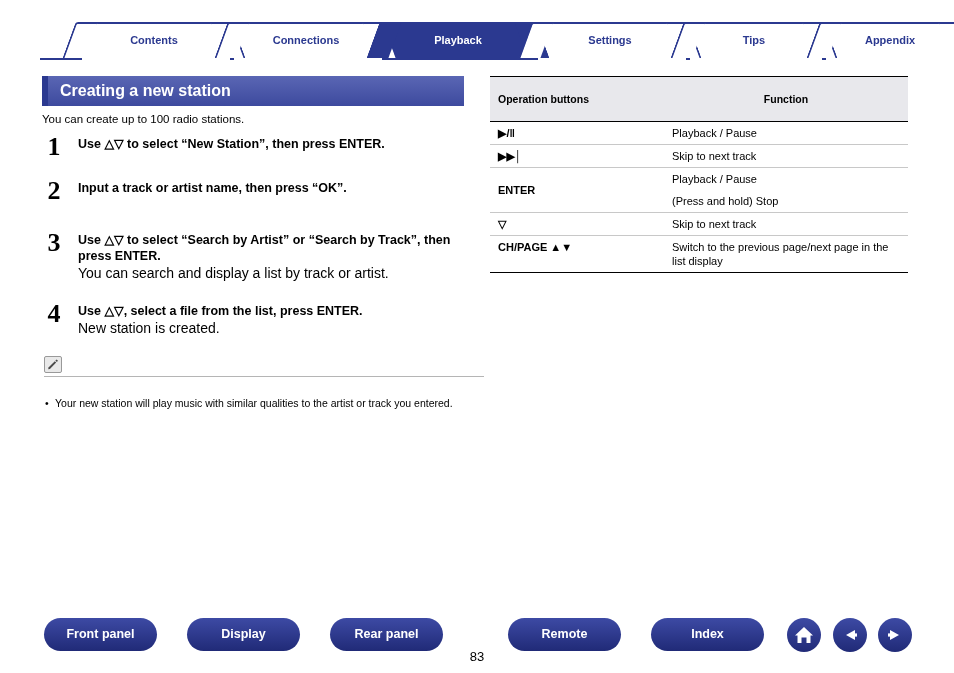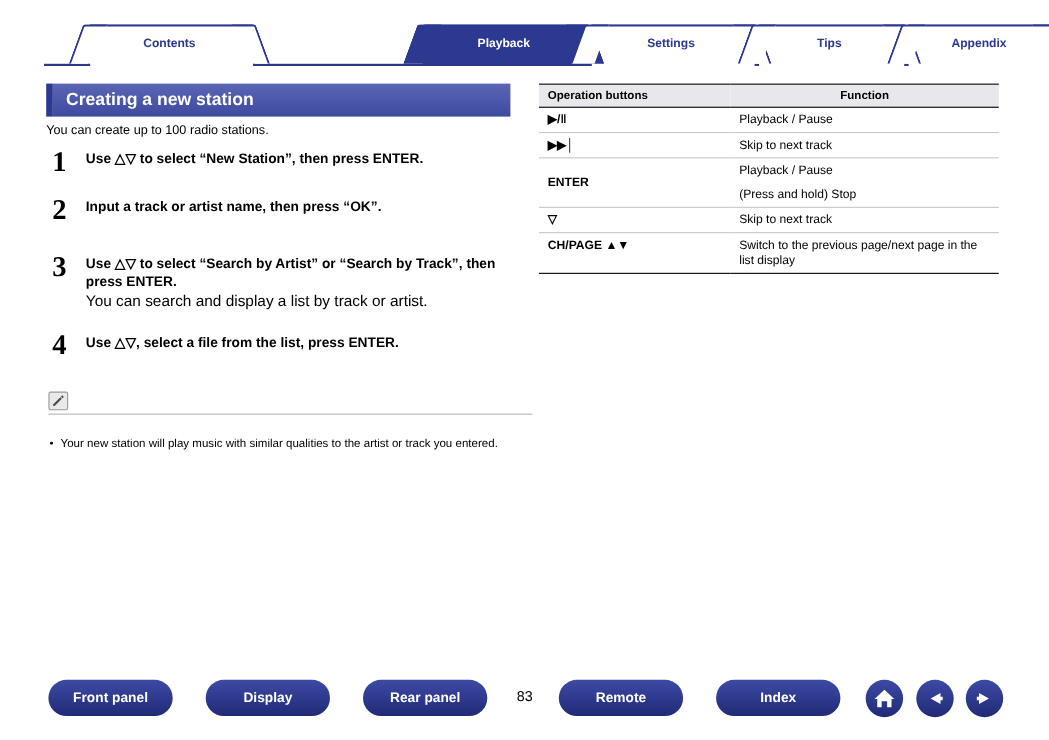--- a/index.html
+++ b/index.html
@@ -228,21 +228,21 @@
     top: 76px;
     width: 418px;
     border-collapse: collapse;
     font-size: 11px;
   }
   .optable th {
     background: #e8e8ec;
     font-size: 10.5px;
     font-weight: bold;
     text-align: left;
-    padding: 4px 8px;
+    padding: 16px 8px;
     border-top: 1.5px solid #000;
     border-bottom: 1px solid #000;
   }
   .optable th.c2 { text-align: center; }
   .optable td {
     padding: 4px 8px;
     vertical-align: top;
     border-bottom: 1px solid #c8c8c8;
     line-height: 14px;
   }
@@ -265,21 +265,21 @@
     background: linear-gradient(to bottom, #3d4aa4 0%, #202a77 100%);
     color: #ffffff;
     font-size: 12.5px;
     font-weight: bold;
     text-align: center;
     line-height: 33px;
   }
   .pageno {
     position: absolute;
     left: 460px;
-    top: 625px;
+    top: 649px;
     width: 34px;
     text-align: center;
     font-size: 13px;
   }
   .round-icon {
     position: absolute;
     top: 618px;
     width: 34px;
     height: 34px;
     border-radius: 50%;
@@ -294,20 +294,26 @@
 <div class="tabbar">
   <div class="baseline"></div>
 
   <div class="tab" style="left:40px; width:148px;">
     <div class="shape"></div>
     <div class="edgeL"></div>
     <div class="edgeR"></div>
     <span class="lbl">Contents</span>
   </div>
 
+  <div class="tab" style="left:192px; width:148px;">
+    <div class="shape"></div>
+    <div class="edgeL"></div>
+    <div class="edgeR"></div>
+    <span class="lbl">Connections</span>
+  </div>
 
   <div class="tab active" style="left:344px; width:148px;">
     <div class="shape"></div>
     <div class="edgeL"></div>
     <div class="edgeR"></div>
     <span class="lbl">Playback</span>
   </div>
 
   <div class="tab" style="left:496px; width:148px;">
     <div class="shape"></div>
@@ -355,20 +361,21 @@
     <div class="body">
       <div class="head">Use △▽ to select “Search by Artist” or “Search by Track”, then press ENTER.</div>
       <div class="sub">You can search and display a list by track or artist.</div>
     </div>
   </div>
 
   <div class="step">
     <div class="num">4</div>
     <div class="body">
       <div class="head">Use △▽, select a file from the list, press ENTER.</div>
+      <div class="sub">New station is created.</div>
     </div>
   </div>
 
 </div>
 
 <div class="note">
   <span class="note-icon">
     <svg width="12" height="12" viewBox="0 0 12 12" aria-hidden="true">
       <path d="M1.5 9.5 L7.8 3.2 L9.2 4.6 L2.9 10.9 L1.2 11.2 Z" fill="#4a4a4a"></path>
       <path d="M8.4 2.6 L9.6 1.4 L11 2.8 L9.8 4.0 Z" fill="#4a4a4a"></path>

